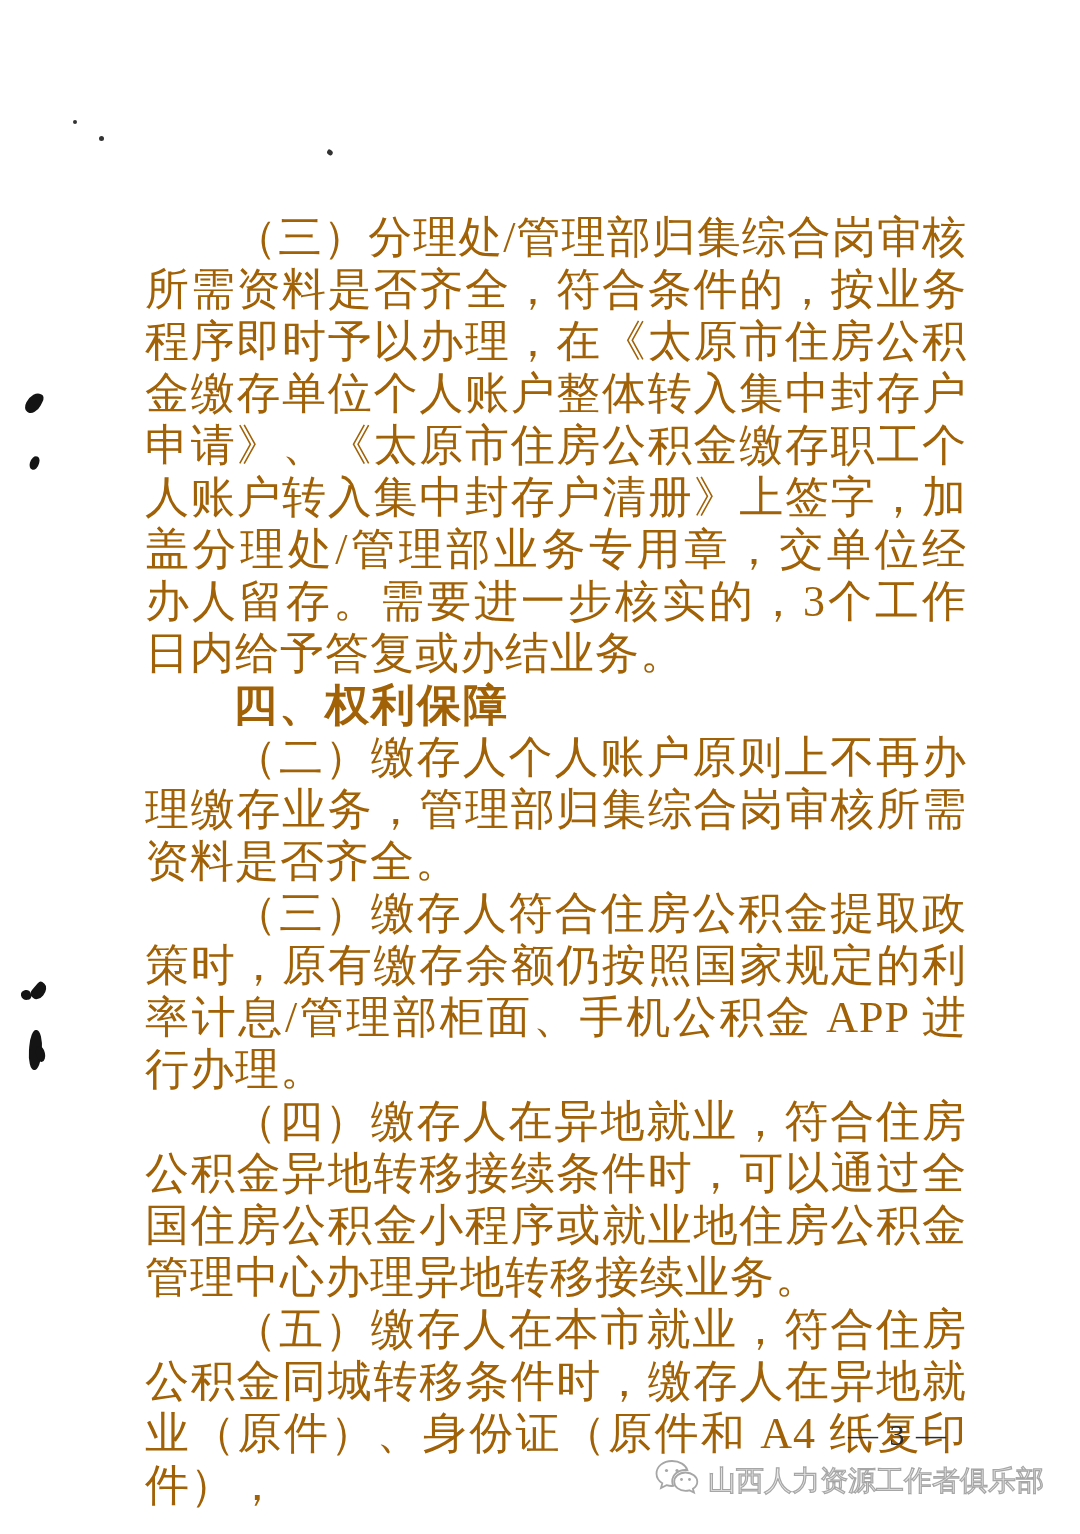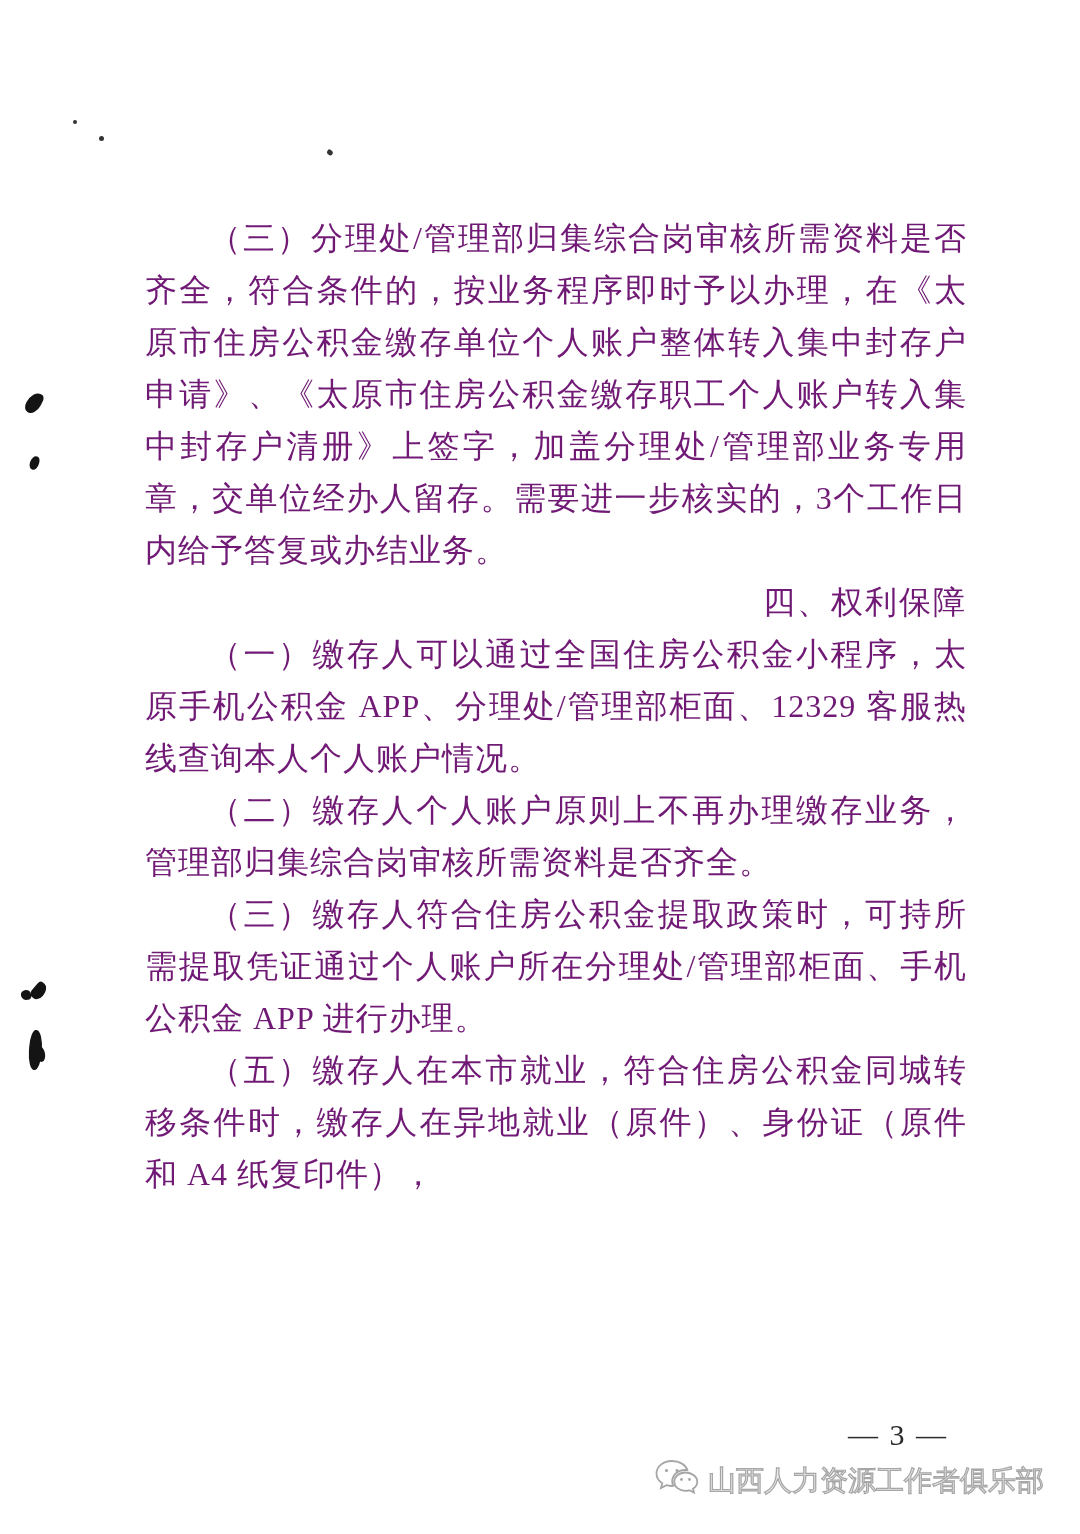--- a/index.html
+++ b/index.html
@@ -17,31 +17,31 @@
     color: #151515;
   }
   .content {
     position: absolute;
     left: 145px;
     top: 212px;
     width: 822px;
   }
   .content p {
     margin: 0;
-    font-size: 32px;
+    font-size: 44px;
     line-height: 52px;
     text-align: justify;
     text-justify: inter-character;
     text-indent: 2em;
     letter-spacing: 1px;
-    color: #701a75;
+    color: #a16207;
   }
   .content p.heading {
-    font-weight: normal;
-    text-align: right;
+    font-weight: bold;
+    text-align: left;
     letter-spacing: 2px;
   }
   
   .page-number {
     position: absolute;
     top: 1418px;
     right: 132px;
     font-size: 30px;
     letter-spacing: 2px;
     color: #2b2b2b;
@@ -95,23 +95,23 @@
   <div class="ink ink-a"></div>
   <div class="ink ink-b"></div>
   <div class="ink ink-c"></div>
   <div class="ink ink-c2"></div>
   <div class="ink ink-d"></div>
   <div class="ink ink-d2"></div>
 
   <div class="content">
     <p>（三）分理处/管理部归集综合岗审核所需资料是否齐全，符合条件的，按业务程序即时予以办理，在《太原市住房公积金缴存单位个人账户整体转入集中封存户申请》、《太原市住房公积金缴存职工个人账户转入集中封存户清册》上签字，加盖分理处/管理部业务专用章，交单位经办人留存。需要进一步核实的，3个工作日内给予答复或办结业务。</p>
     <p class="heading">四、权利保障</p>
-    <p>（一）缴存人可以通过全国住房公积金小程序，太原手机公积金 APP、分理处/管理部柜面、12329 客服热线查询本人个人账户情况。</p>
     <p>（二）缴存人个人账户原则上不再办理缴存业务，管理部归集综合岗审核所需资料是否齐全。</p>
-    <p>（三）缴存人符合住房公积金提取政策时，可持所需提取凭证通过个人账户所在分理处/管理部柜面、手机公积金 APP 进行办理。</p>
+    <p>（三）缴存人符合住房公积金提取政策时，原有缴存余额仍按照国家规定的利率计息/管理部柜面、手机公积金 APP 进行办理。</p>
+    <p>（四）缴存人在异地就业，符合住房公积金异地转移接续条件时，可以通过全国住房公积金小程序或就业地住房公积金管理中心办理异地转移接续业务。</p>
     <p>（五）缴存人在本市就业，符合住房公积金同城转移条件时，缴存人在异地就业（原件）、身份证（原件和 A4 纸复印件），</p>
   </div>
 
   <div class="page-number">— 3 —</div>
 
   <div class="watermark">
     <svg class="wm-icon" viewBox="0 0 46 42" xmlns="http://www.w3.org/2000/svg">
 
       <path d="M18 3 C9 3 2.5 8.5 2.5 15.5 C2.5 19.5 4.8 23 8.3 25.2 L7 30 L12.5 27.2 C14.2 27.7 16 28 18 28 C18.4 28 18.9 28 19.3 27.9 C18.6 26.5 18.2 25 18.2 23.4 C18.2 17 24 12 31 12 C31.8 12 32.6 12.1 33.4 12.2 C31.9 6.9 25.6 3 18 3 Z" fill="none" stroke="#a6a6a6" stroke-width="1.8"></path>
       <circle cx="12.5" cy="12.5" r="1.6" fill="#a6a6a6"></circle>

